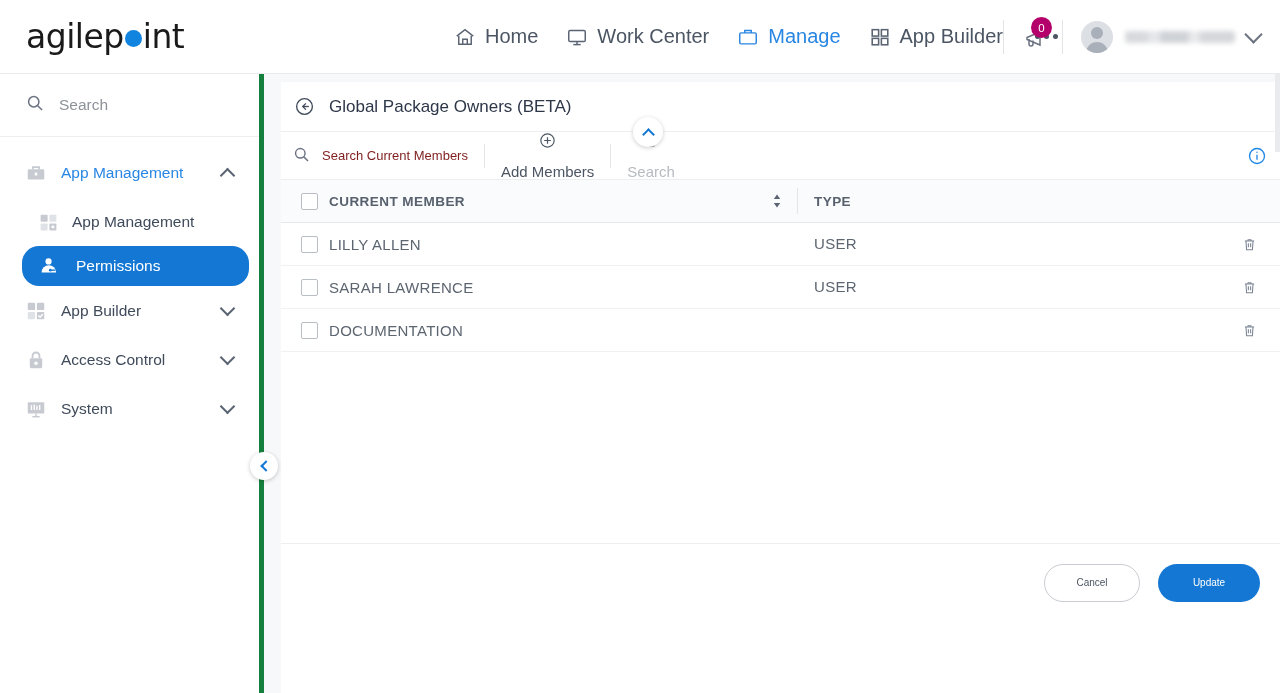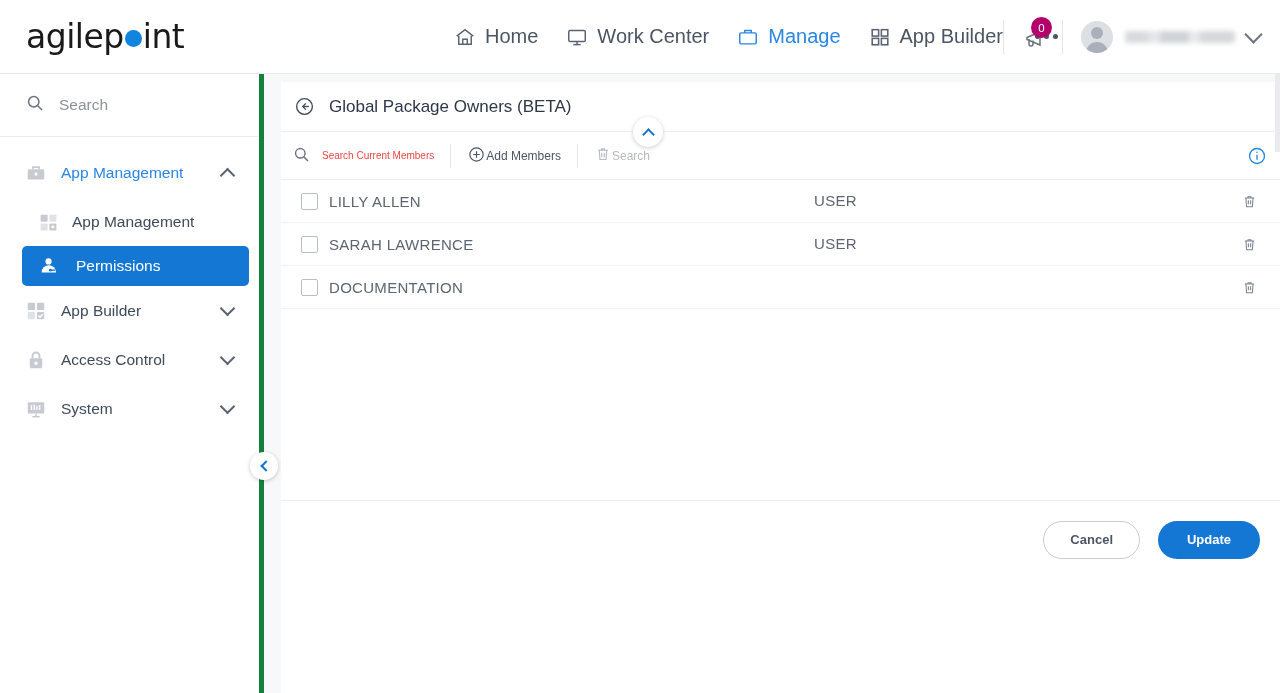--- a/index.html
+++ b/index.html
@@ -84,21 +84,21 @@
     border-right:2px solid #5a6472; border-bottom:2px solid #5a6472;
     transform:rotate(45deg); top:17px;
   }
   .side-item.accent .caret { border-color:#5a6472; transform:rotate(-135deg); top:22px; }
   .side-sub {
     display:flex; align-items:center; height:49px; padding-left:38px; cursor:pointer;
     color:#3f4a5a; font-size:15.5px;
   }
   .side-sub .si-ico { width:20px; height:20px; margin-right:14px; flex:none; }
   .side-item.selected {
-    margin:0 10px 0 22px; border-radius:5px; background:#1477d3; color:#fff;
+    margin:0 10px 0 22px; border-radius:17px; background:#1477d3; color:#fff;
     height:40px; padding-left:16px;
   }
   .side-item.selected .si-ico { margin-right:16px; }
   .collapse-handle {
     position:absolute; left:250px; top:378px; width:28px; height:28px; border-radius:50%;
     background:#fff; box-shadow:0 1px 4px rgba(0,0,0,.22);
     display:flex; align-items:center; justify-content:center; cursor:pointer; z-index:6;
   }
   .collapse-handle i { width:8px; height:8px; border-left:2px solid #1477d3; border-bottom:2px solid #1477d3; transform:rotate(45deg); margin-left:3px; }
 
@@ -111,23 +111,23 @@
     border-bottom:1px solid #eceef0; background:#fff;
   }
   .back-ico { width:21px; height:21px; cursor:pointer; flex:none; }
   .panel-title { font-size:17px; color:#2d3748; }
 
   .toolbar {
     height:48px; display:flex; align-items:center; padding-left:11px;
     border-bottom:1px solid #eceef0; background:#fff; position:relative;
   }
   .tb-search { display:flex; align-items:center; gap:11px; cursor:text; }
-  .tb-search span { color:#ef4444; font-size:10px; }
+  .tb-search span { color:#7f1d1d; font-size:13px; }
   .tb-div { width:1px; height:24px; background:#e3e5e8; margin:0 16px; }
-  .tb-btn { display:flex; align-items:center; cursor:pointer; color:#4b5563; font-size:12px; }
+  .tb-btn { display:flex; align-items:center; gap:10px; cursor:pointer; color:#4b5563; font-size:15px;flex-direction:column; }
   .tb-btn.disabled { color:#b6bbc2; cursor:default; }
   .info-ico { position:absolute; right:13px; top:14px; width:20px; height:20px; cursor:pointer; }
 
   .tabtoggle {
     position:absolute; left:352px; top:-15px; width:30px; height:30px; border-radius:50%;
     background:#fff; box-shadow:0 1px 4px rgba(0,0,0,.2);
     display:flex; align-items:center; justify-content:center; cursor:pointer; z-index:7;
   }
   .tabtoggle i { width:9px; height:9px; border-left:2.4px solid #1477d3; border-top:2.4px solid #1477d3; transform:rotate(45deg); margin-top:4px; }
 
@@ -156,21 +156,21 @@
 
   .tbl-body { height:320px; }
   .rowcount { padding:22px 0 0 13px; color:#4b5563; font-size:15px; height:53px; }
   .foot-div { height:1px; background:#eceef0; width:100%; }
   .footer {
     height:77px; display:flex; align-items:center; justify-content:flex-end;
     gap:18px; padding-right:20px; background:#fff;
   }
   .btn {
     height:38px; border-radius:19px; display:flex; align-items:center; justify-content:center;
-    font-size:13px; cursor:pointer; padding:0 26px;font-weight:bold;
+    font-size:10px; cursor:pointer; padding:0 26px;
   }
   .btn-cancel { background:#fff; border:1px solid #c9ccd1; color:#4b5563; min-width:96px; }
   .btn-update { background:#1477d3; color:#fff; min-width:102px; }
   .scrollbar-track { position:absolute; right:0; top:74px; width:5px; height:78px; background:#e9ebee; }
 </style>
 </head>
 <body>
 
 <div class="app">
 
@@ -411,20 +411,39 @@
         <span class="info-ico">
           <svg viewBox="0 0 24 24" width="20" height="20" fill="none" stroke="#1e88e5" stroke-width="1.6">
             <circle cx="12" cy="12" r="9"></circle>
               <path d="M12 10.6 V16.4"></path>
               <circle cx="12" cy="7.6" r="0.9" fill="#1e88e5" stroke="none"></circle>
           </svg>
         </span>
       </div>
 
       <div class="tbl">
+        <div class="thead">
+          <div class="c-check">
+            <span class="cbox"></span>
+          </div>
+          <div class="c-member">
+            <span class="lbl">CURRENT MEMBER</span>
+            <span class="sort">
+              <svg viewBox="0 0 12 16" width="12" height="16" fill="#5a6472">
+                <path d="M6 1.5 L9.2 6 H2.8 Z"></path>
+                  <path d="M6 14.5 L2.8 10 H9.2 Z"></path>
+              </svg>
+            </span>
+          </div>
+          <div class="vsep"></div>
+          <div class="c-type">
+            <span class="lbl">TYPE</span>
+          </div>
+          <div class="c-act"></div>
+        </div>
 
         <div class="tbl-body">
 
           <div class="trow">
             <div class="c-check">
               <span class="cbox"></span>
             </div>
             <div class="c-member">
               <span class="val">LILLY ALLEN</span>
             </div>

